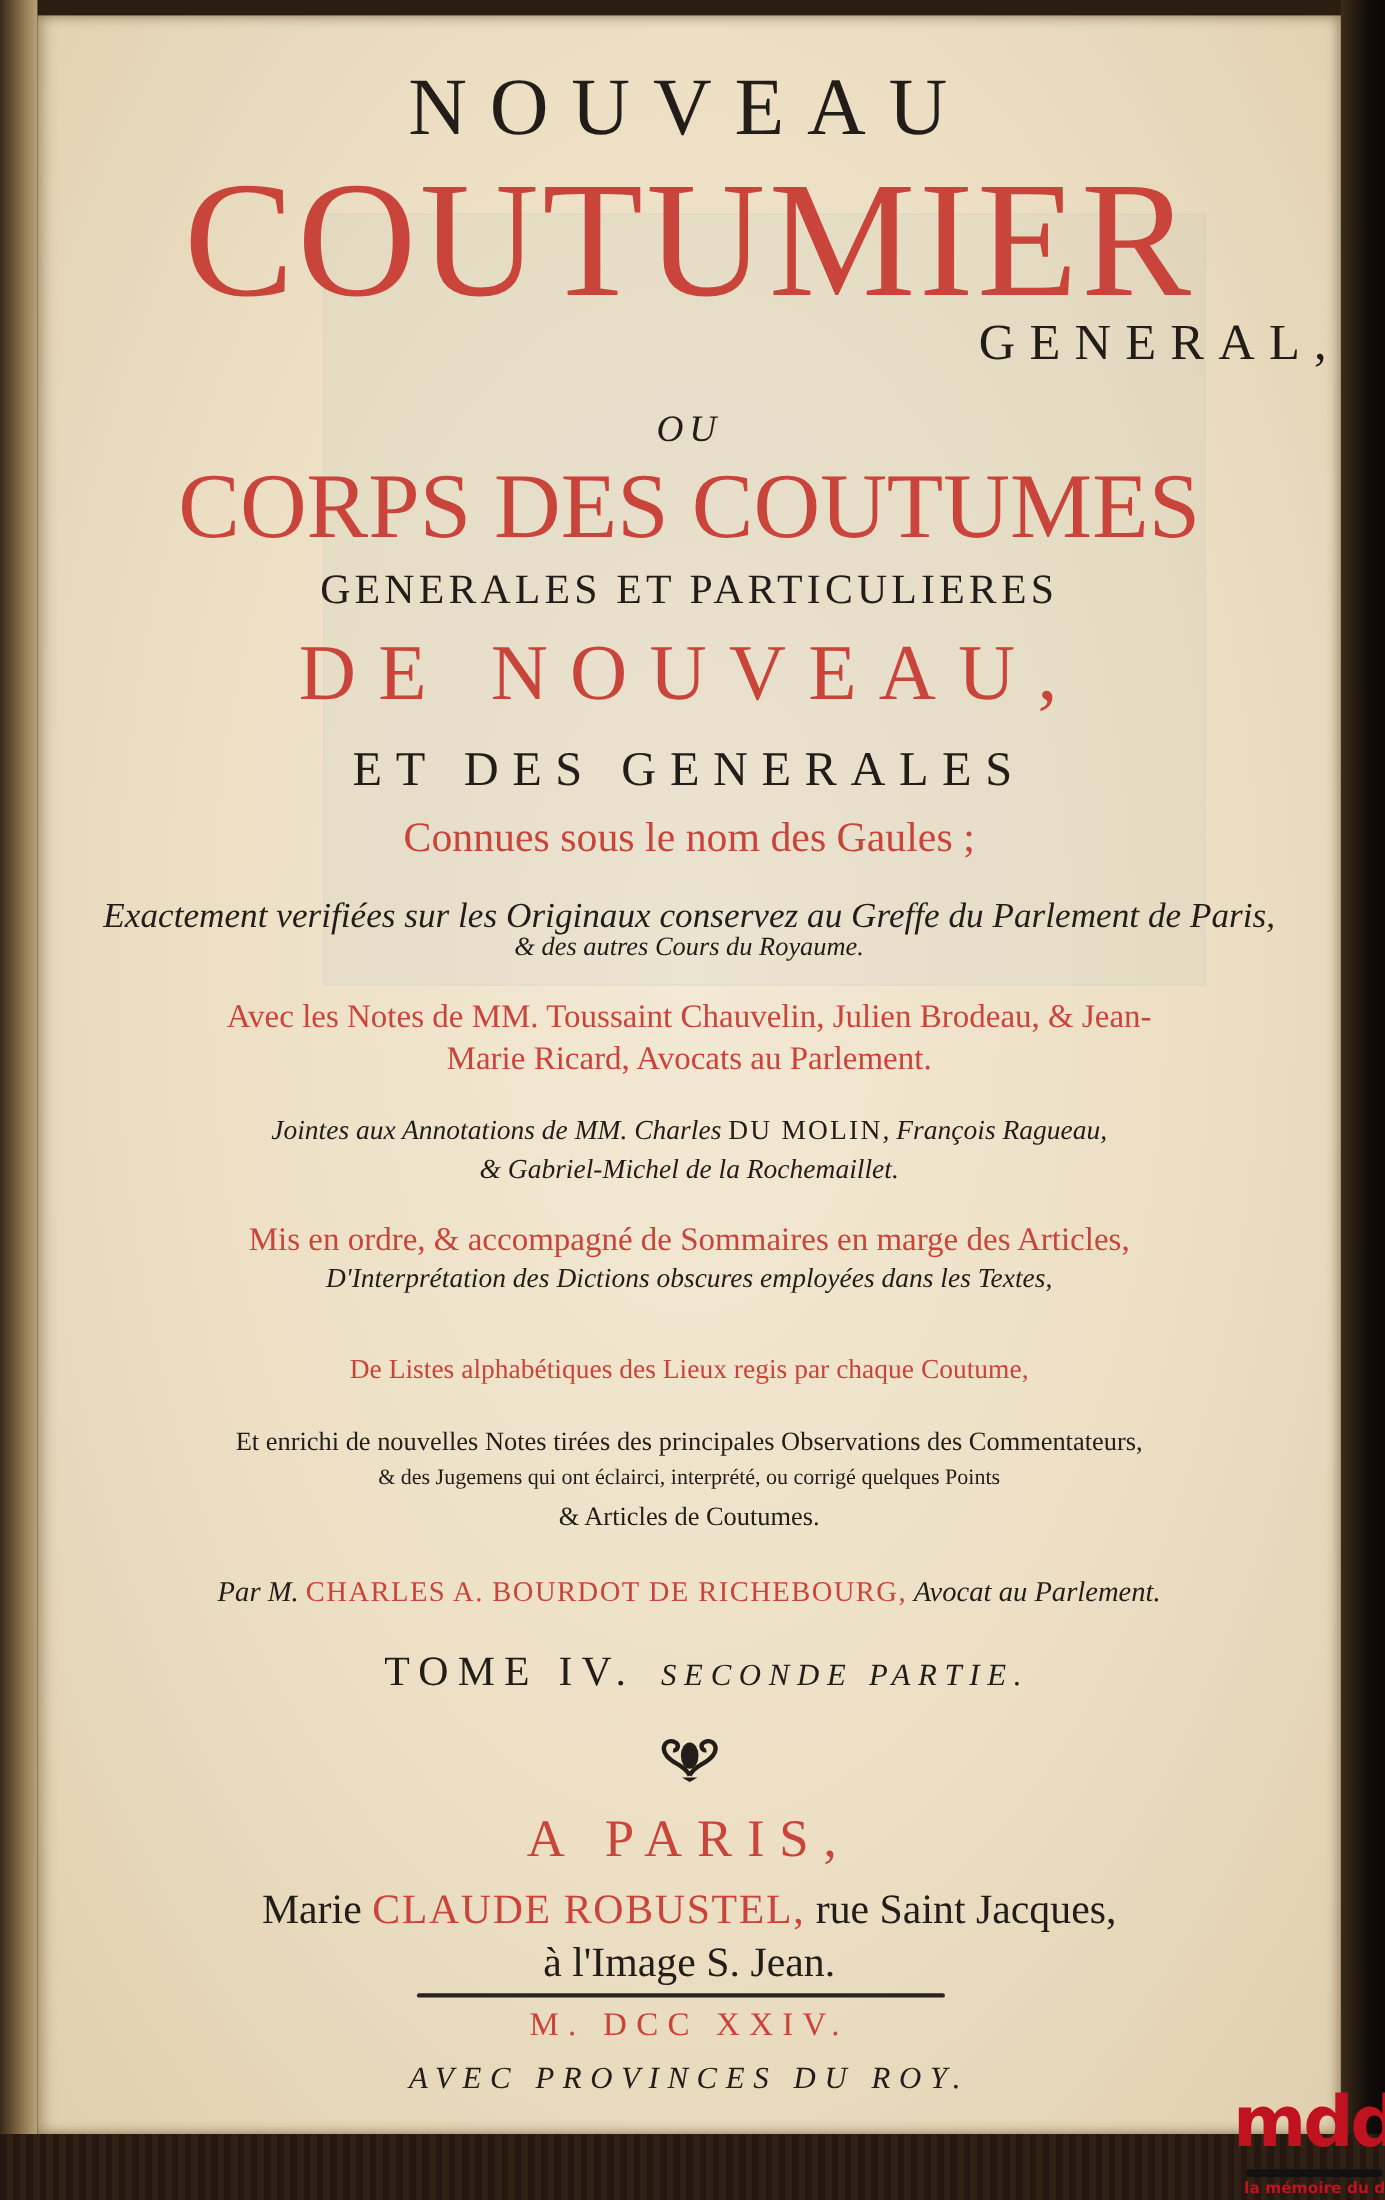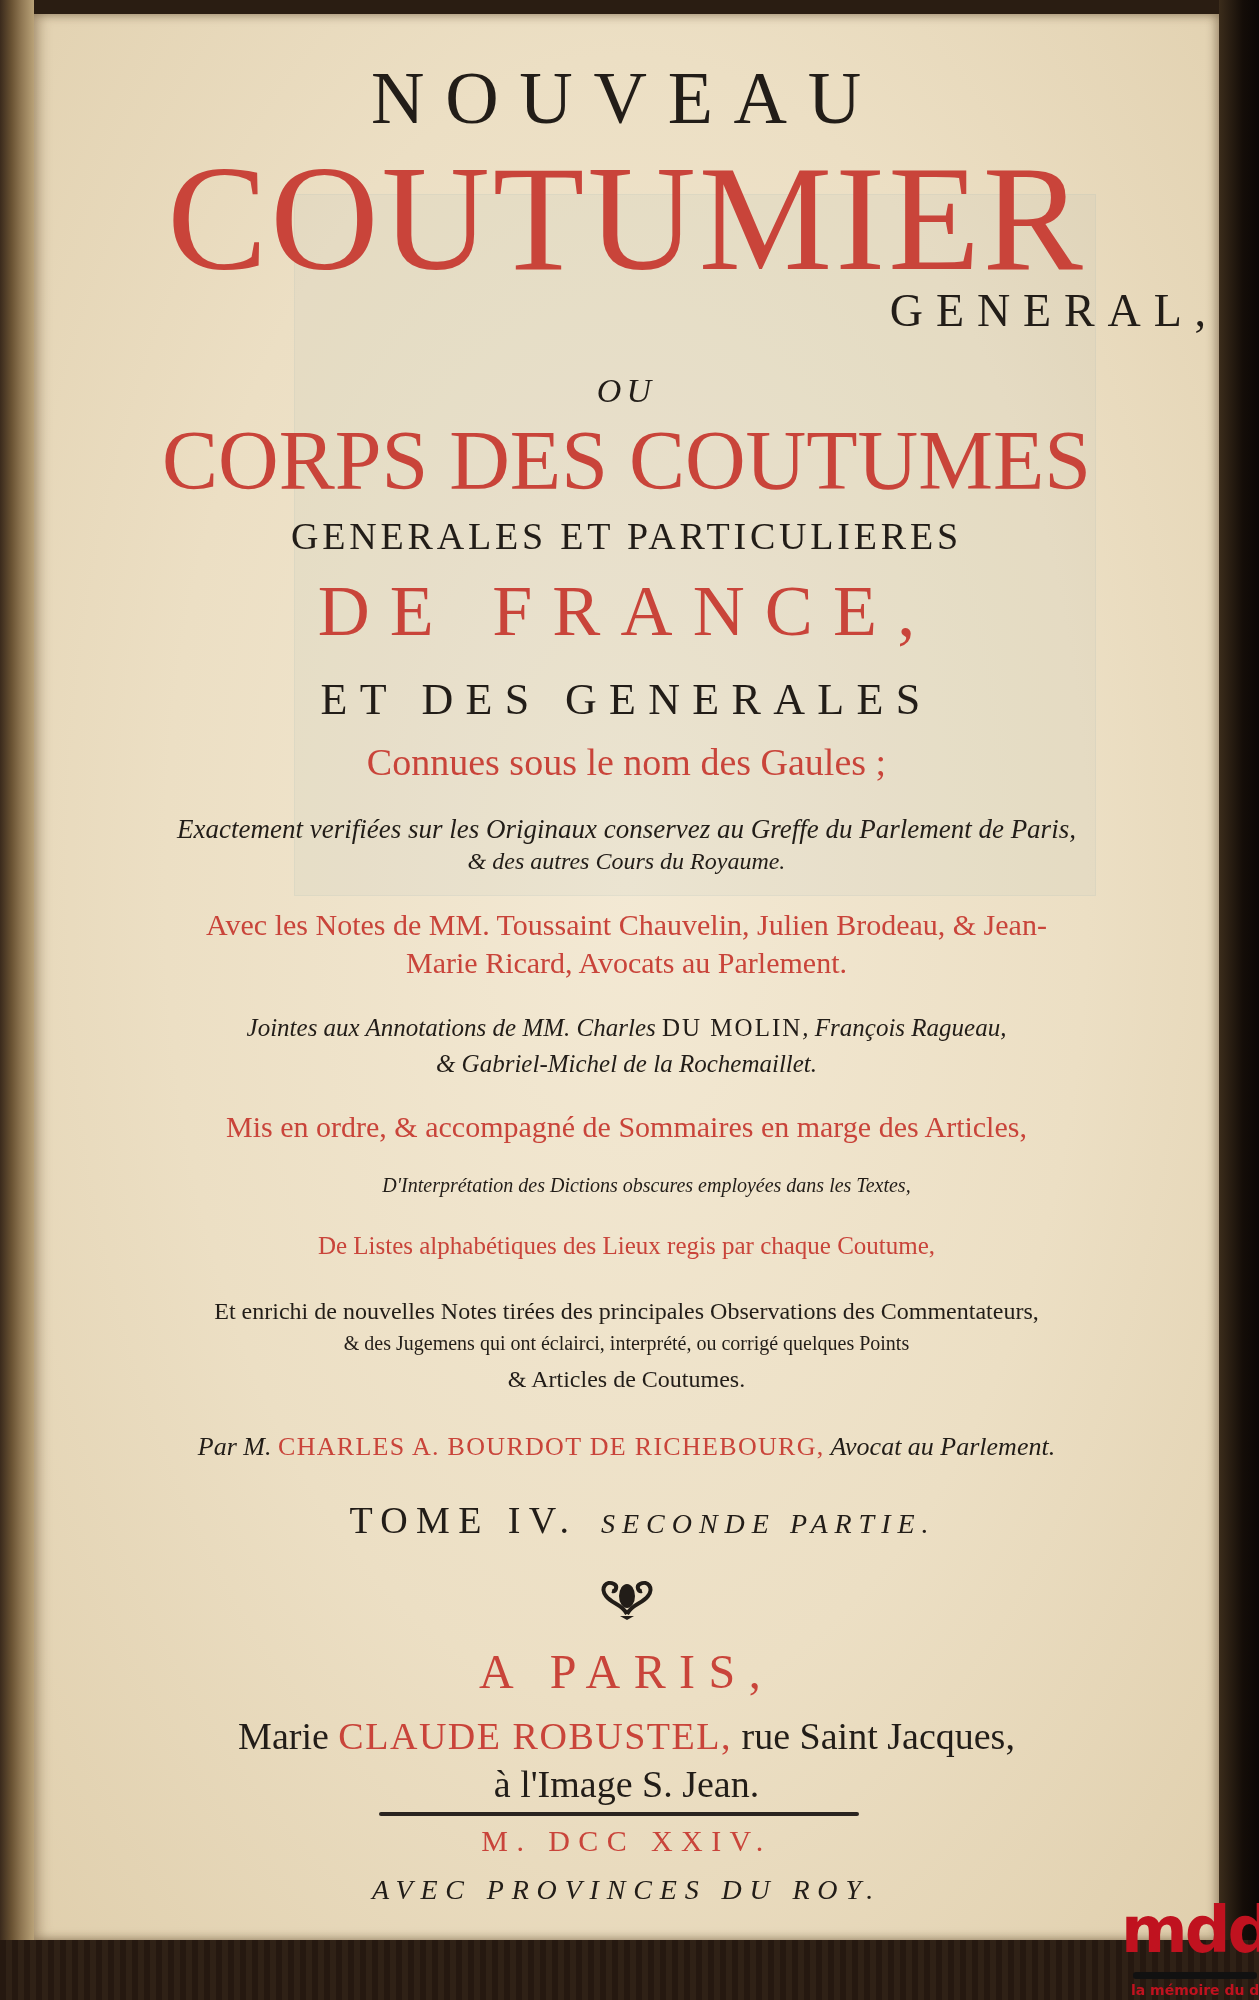--- a/index.html
+++ b/index.html
@@ -51,37 +51,37 @@
 <div class="page">
   <div class="bleed"></div>
 
   <div class="content">
     <div class="line black caps" style="top:42px;font-size:74px;">NOUVEAU</div>
     <div class="line red" style="top:118px;font-size:150px;letter-spacing:0.02em;">COUTUMIER</div>
     <div class="line black caps" style="top:270px;font-size:46px;text-align:right;">GENERAL,</div>
     <div class="line black it" style="top:358px;font-size:34px;letter-spacing:0.15em;">OU</div>
     <div class="line red" style="top:398px;font-size:84px;">CORPS DES COUTUMES</div>
     <div class="line black" style="top:500px;font-size:38px;letter-spacing:0.1em;">GENERALES ET PARTICULIERES</div>
-    <div class="line red caps" style="top:556px;font-size:72px;">DE FRANCE,</div>
+    <div class="line red caps" style="top:556px;font-size:72px;">DE NOUVEAU,</div>
     <div class="line black caps" style="top:660px;font-size:44px;">ET DES GENERALES</div>
     <div class="line red" style="top:726px;font-size:38px;">Connues sous le nom des Gaules ;</div>
 
-    <div class="line black it" style="top:800px;font-size:27px;">Exactement verifiées sur les Originaux conservez au Greffe du Parlement de Paris,</div>
+    <div class="line black it" style="top:800px;font-size:32px;">Exactement verifiées sur les Originaux conservez au Greffe du Parlement de Paris,</div>
     <div class="line black it" style="top:834px;font-size:24px;">&amp; des autres Cours du Royaume.</div>
 
     <div class="line red" style="top:894px;font-size:30px;">Avec les Notes de MM. Toussaint Chauvelin, Julien Brodeau, &amp; Jean-</div>
     <div class="line red" style="top:932px;font-size:30px;">Marie Ricard, Avocats au Parlement.</div>
 
     <div class="line black it" style="top:1000px;font-size:25px;">
       <span>Jointes aux Annotations de MM. Charles </span><span style="font-style:normal;letter-spacing:0.08em;">DU MOLIN</span><span>, François Ragueau,</span>
     </div>
     <div class="line black it" style="top:1036px;font-size:25px;">&amp; Gabriel-Michel de la Rochemaillet.</div>
 
     <div class="line red" style="top:1096px;font-size:30px;">Mis en ordre, &amp; accompagné de Sommaires en marge des Articles,</div>
-    <div class="line black it" style="top:1160px;font-size:20px;margin-left:20px;">D'Interprétation des Dictions obscures employées dans les Textes,</div>
+    <div class="line black it" style="top:1135px;font-size:25px;">D'Interprétation des Dictions obscures employées dans les Textes,</div>
     <div class="line red" style="top:1218px;font-size:25px;">De Listes alphabétiques des Lieux regis par chaque Coutume,</div>
 
     <div class="line black" style="top:1284px;font-size:24px;">Et enrichi de nouvelles Notes tirées des principales Observations des Commentateurs,</div>
     <div class="line black" style="top:1318px;font-size:20px;text-align:center;">&amp; des Jugemens qui ont éclairci, interprété, ou corrigé quelques Points</div>
     <div class="line black" style="top:1352px;font-size:24px;">&amp; Articles de Coutumes.</div>
 
     <div class="line" style="top:1418px;font-size:26px;">
       <span class="black it">Par M. </span><span class="red" style="letter-spacing:0.05em;">CHARLES A. BOURDOT DE RICHEBOURG,</span><span class="black it"> Avocat au Parlement.</span>
     </div>
 

